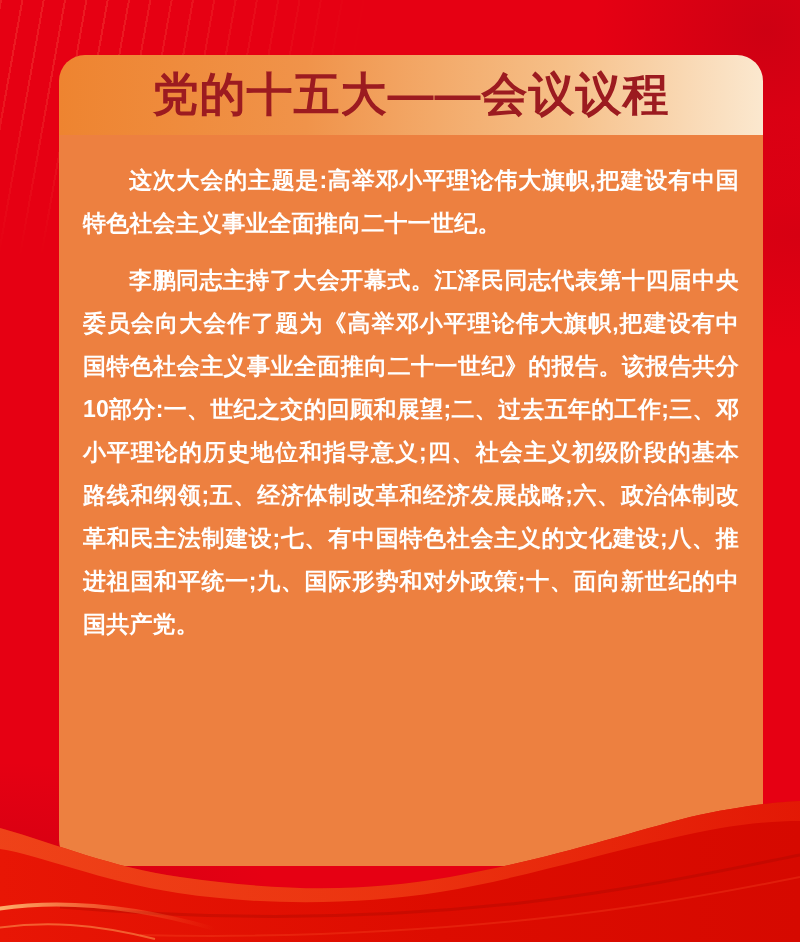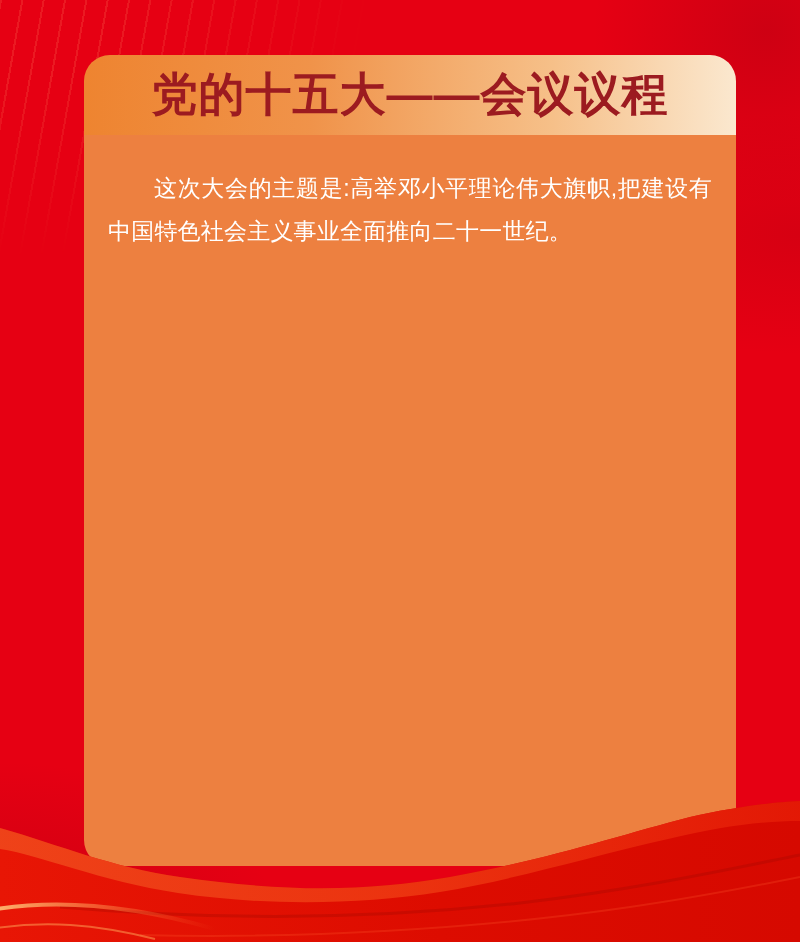--- a/index.html
+++ b/index.html
@@ -28,42 +28,42 @@
     z-index:0;
   }
   .swirl-bl {
     position:absolute; bottom:0; left:0; width:420px; height:320px;
     background:radial-gradient(ellipse 380px 240px at 0% 100%, rgba(140,0,12,.30), transparent 75%);
     z-index:0;
   }
 
   
   .card {
-    position:absolute; left:84px; top:55px; width:652px; height:811px;
+    position:absolute; left:59px; top:55px; width:704px; height:811px;
     border-radius:26px; overflow:hidden; z-index:1;
     display:flex; flex-direction:column;
   }
   .banner {
     height:80px; flex:0 0 80px;
     background:linear-gradient(90deg,#ee8430 0%,#f0934a 35%,#f6c089 72%,#fbe8cf 100%);
     display:flex; align-items:center; justify-content:center;
   }
   .banner h1 {
     font-size:46px; font-weight:bold; color:#9c1b20; letter-spacing:1px;
     white-space:nowrap;
   }
   .body {
     flex:1 1 auto;
     background:#ed8040;
     padding:20px 24px 0 24px;
     color:#ffffff;
   }
   .body p {
-    font-size:23px; font-weight:normal; line-height:43px;
-    text-align:justify; text-indent:2em; margin:12px 0 14px 0;
+    font-size:23px; font-weight:bold; line-height:43px;
+    text-align:justify; text-indent:2em; margin:4px 0 14px 0;
     letter-spacing:.2px;
   }
 
   
   .wave {
     position:absolute; left:0; bottom:0; width:800px; height:235px;
     z-index:2; display:block; pointer-events:none;
   }
 </style>
 </head>
@@ -72,20 +72,21 @@
 <div class="streaks"></div>
 <div class="swirl-tr"></div>
 <div class="swirl-bl"></div>
 
 <main class="card">
   <header class="banner">
     <h1>党的十五大——会议议程</h1>
   </header>
   <section class="body">
     <p>这次大会的主题是:高举邓小平理论伟大旗帜,把建设有中国特色社会主义事业全面推向二十一世纪。</p>
+    <p>李鹏同志主持了大会开幕式。江泽民同志代表第十四届中央委员会向大会作了题为《高举邓小平理论伟大旗帜,把建设有中国特色社会主义事业全面推向二十一世纪》的报告。该报告共分10部分:一、世纪之交的回顾和展望;二、过去五年的工作;三、邓小平理论的历史地位和指导意义;四、社会主义初级阶段的基本路线和纲领;五、经济体制改革和经济发展战略;六、政治体制改革和民主法制建设;七、有中国特色社会主义的文化建设;八、推进祖国和平统一;九、国际形势和对外政策;十、面向新世纪的中国共产党。</p>
   </section>
 </main>
 
 <svg class="wave" viewBox="0 0 800 235" preserveAspectRatio="none" xmlns="http://www.w3.org/2000/svg">
   <defs>
     <linearGradient id="gradBase" x1="0" y1="0" x2="1" y2="0">
       <stop offset="0" stop-color="#e81605"></stop>
       <stop offset="0.55" stop-color="#dd0c00"></stop>
       <stop offset="1" stop-color="#d60900"></stop>
     </linearGradient>

